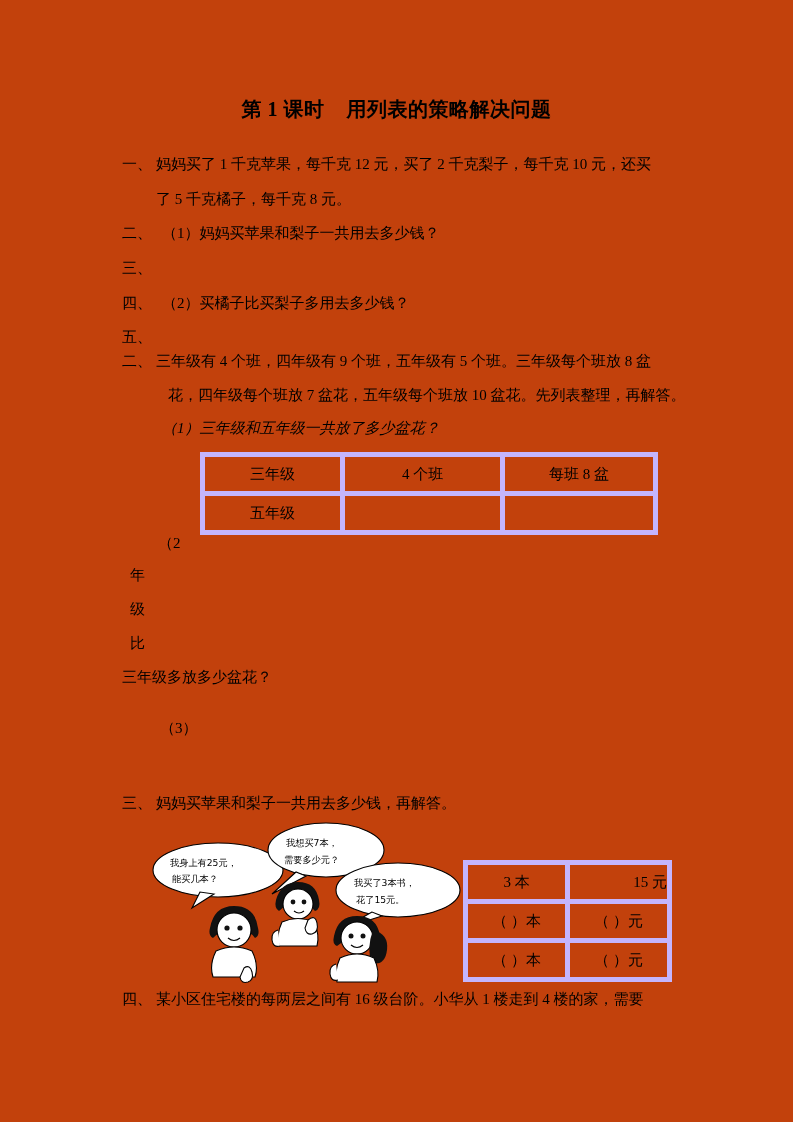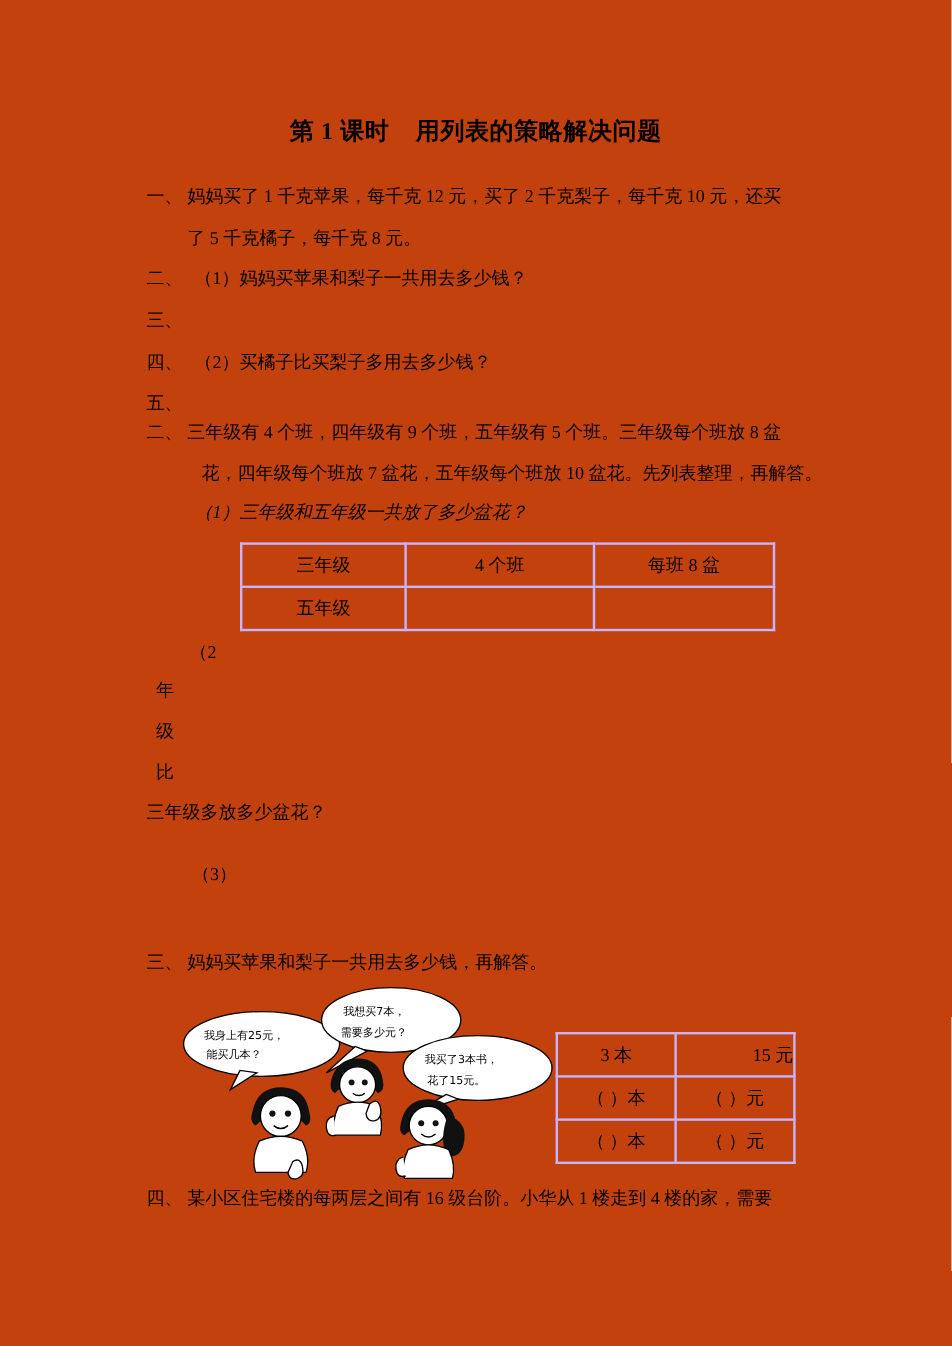--- a/index.html
+++ b/index.html
@@ -45,21 +45,21 @@
   }
 
   
   .tbl {
     position: absolute;
     border-collapse: collapse;
     table-layout: fixed;
     font-size: 15px;
   }
   .tbl td {
-    border: 2px solid #c4b5fd;
+    border: 5px solid #c4b5fd;
     text-align: center;
     vertical-align: middle;
     padding: 0;
     height: 34px;
   }
   .tbl td.empty { color: transparent; }
 
   
   .illus {
     position: absolute;

